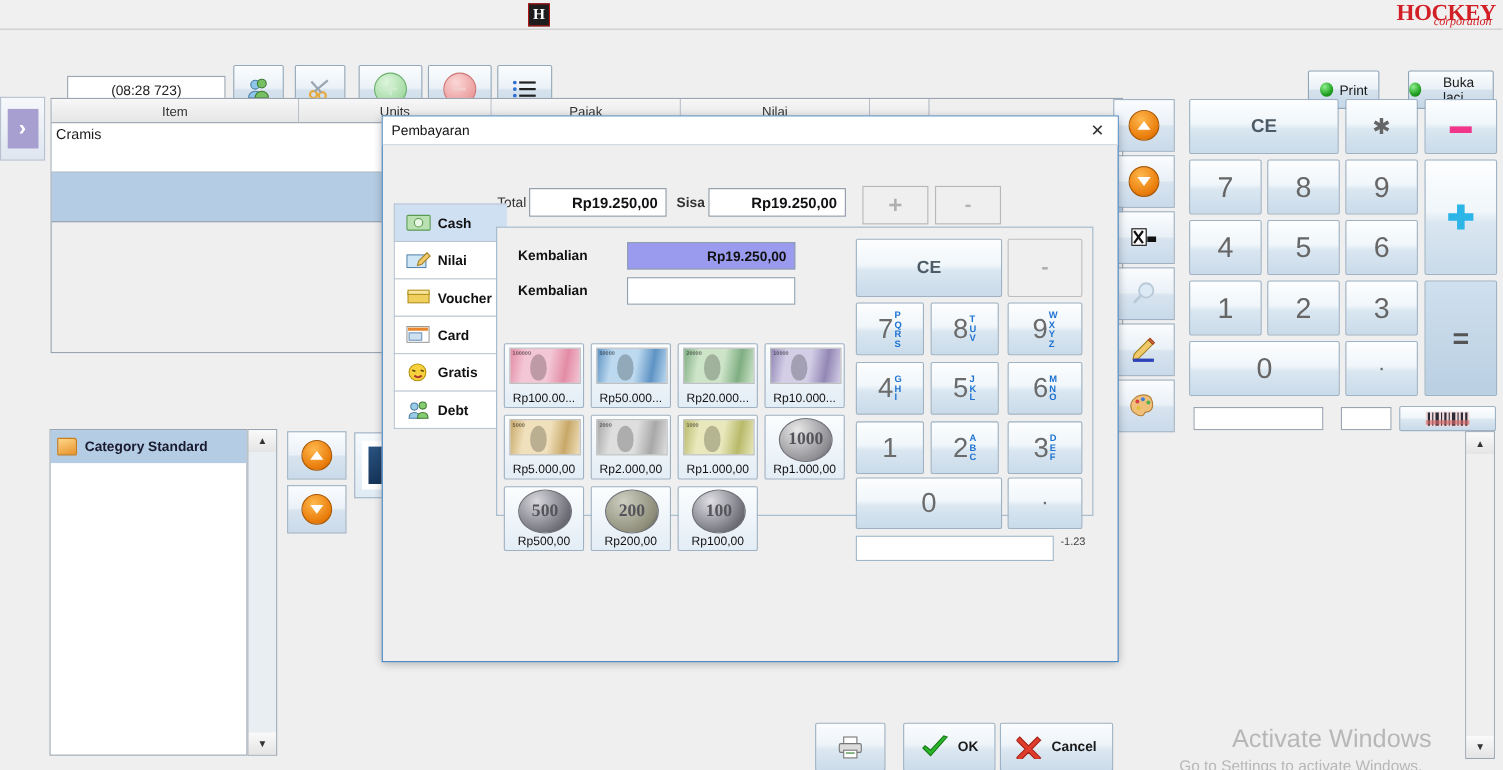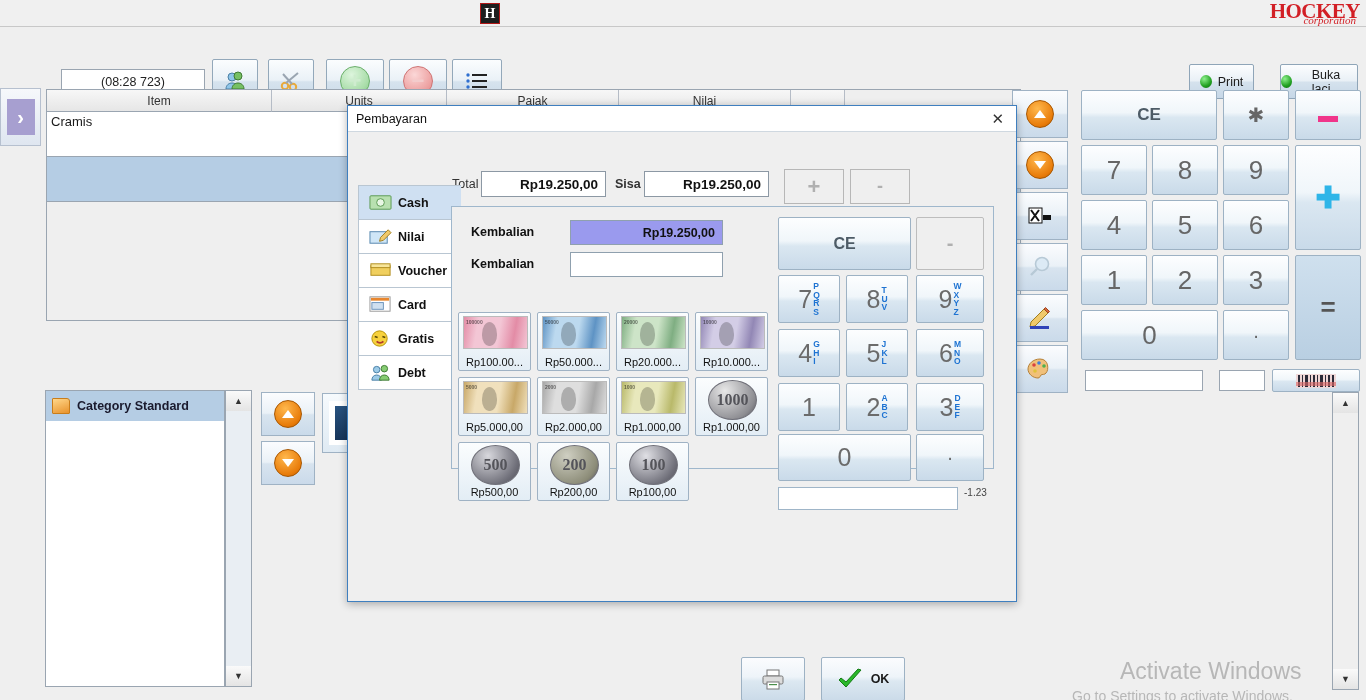--- a/index.html
+++ b/index.html
@@ -642,13 +642,19 @@
       <rect x="6" y="14" width="12" height="7" fill="#fff" stroke="#777"></rect>
       <rect x="8" y="16" width="8" height="1.2" fill="#4a8f4a"></rect>
     </svg>
   </div>
   <div class="fbtn" style="left:473px; width:84px; height:44px;">
     <svg width="26" height="22" viewBox="0 0 26 22">
       <polygon points="2,12 9,19 24,2 21,1 9,14 4,10" fill="#2ab82a" stroke="#147a14"></polygon>
     </svg>
     <span>OK</span>
   </div>
+  <div class="fbtn" style="left:561px; width:103px; height:44px;">
+    <svg width="24" height="22" viewBox="0 0 24 22">
+      <path d="M3 2l8 8 8-8 3 3-8 8 8 8-3 3-8-8-8 8-3-3 8-8-8-8z" fill="#e03c2e" stroke="#a32419"></path>
+    </svg>
+    <span>Cancel</span>
+  </div>
 </div>
 
 </body></html>

